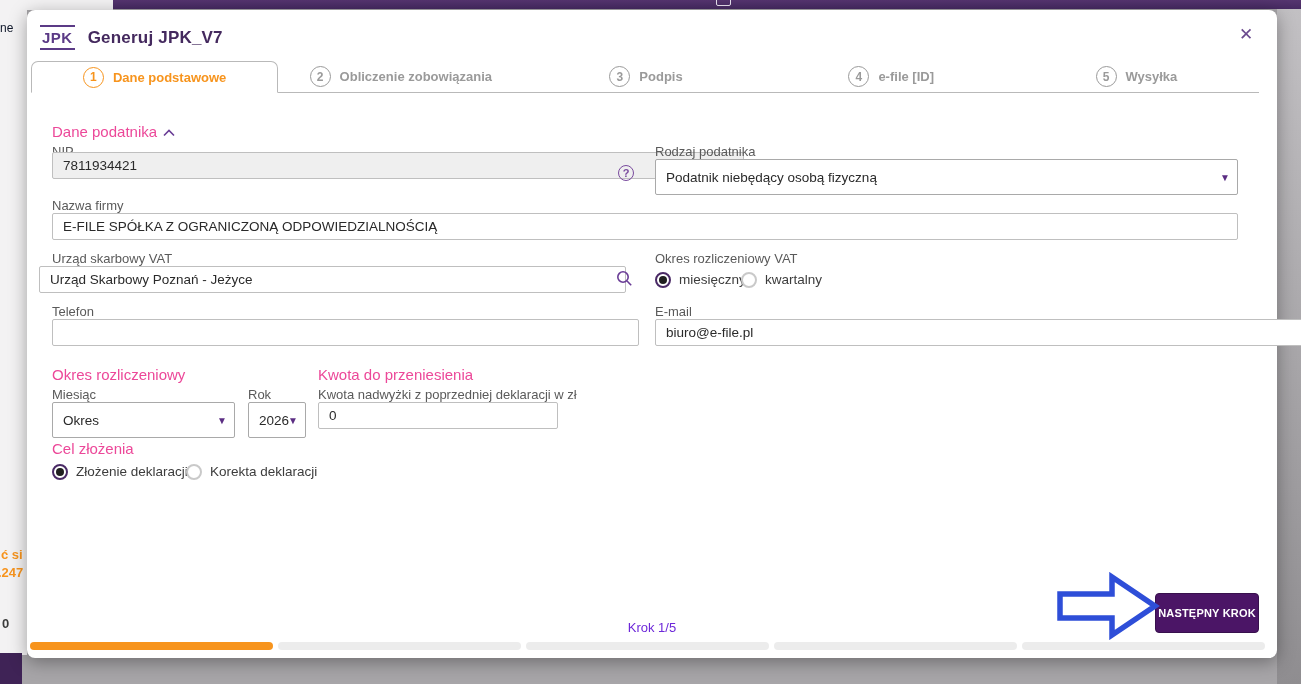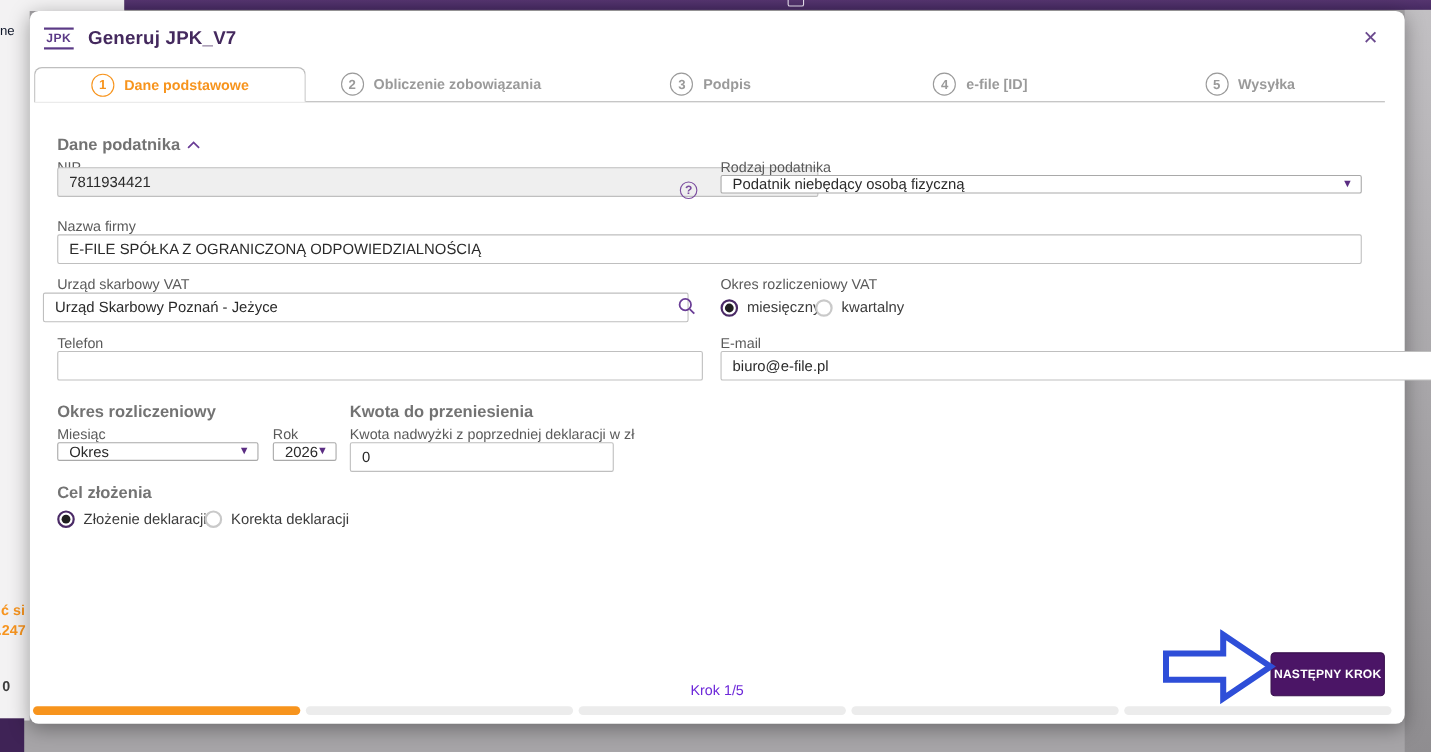--- a/index.html
+++ b/index.html
@@ -21,44 +21,44 @@
   .bg-purple-block { position:absolute; left:0; top:653px; width:22px; height:31px; background:#3f2356; }
   .envelope { position:absolute; left:603px; top:-4px; width:15px; height:10px;
               border:1.5px solid #e8e2ef; border-radius:2px; }
 
   
   .modal { position:absolute; left:27px; top:10px; width:1250px; height:648px;
            background:#fff; border-radius:8px; box-shadow:0 4px 18px rgba(0,0,0,.35); }
 
   .modal-header { position:absolute; left:13px; top:15px; display:flex; align-items:center; gap:13px; }
   .jpk-logo { border-top:2px solid #5b3a86; border-bottom:2px solid #5b3a86; padding:2px 2px;
-              color:#5b3a86; font-size:11px; font-weight:bold; letter-spacing:.5px; }
+              color:#5b3a86; font-size:15px; font-weight:bold; letter-spacing:.5px; }
   .modal-title { font-size:17px; font-weight:bold; color:#44295e; letter-spacing:.2px; }
   .close-x { position:absolute; right:20px; top:14px; width:22px; height:22px; color:#6b4a8e;
              font-size:17px; line-height:22px; text-align:center; cursor:pointer; }
 
   
   .tabs { position:absolute; left:4px; top:51px; width:1228px; height:32px; display:flex;
           border-bottom:1px solid #b9b9b9; }
   .tab { flex:1; display:flex; align-items:center; justify-content:center; gap:9px;
          font-size:13px; font-weight:bold; color:#9a9a9a; cursor:pointer; }
   .tab .circ { width:21px; height:21px; border:1px solid #9a9a9a; border-radius:50%;
                display:flex; align-items:center; justify-content:center; font-size:12px; flex:0 0 auto; }
   .tab.active { background:#fff; border:1px solid #b9b9b9; border-bottom:1px solid #fff;
                 border-radius:7px 7px 0 0; margin-bottom:-1px; color:#f7941d; }
   .tab.active .circ { border-color:#f7941d; }
 
   
-  .sec-head { position:absolute; font-size:15px; font-weight:bold; color:#737373; }
+  .sec-head { position:absolute; font-size:15px; font-weight:normal; color:#ec4899; }
   .chev { display:inline-block; margin-left:6px; }
   .f-label { position:absolute; font-size:13px; color:#5a5a5a; white-space:nowrap; }
   .f-input { position:absolute; height:27px; border:1px solid #bfbfbf; border-radius:2px;
              background:#fff; font-family:inherit; font-size:13.5px; color:#2a2a2a; padding:0 10px; }
   .f-input.disabled { background:#efefef; }
-  .f-select { position:absolute; height:17px; border:1px solid #a9a9a9; border-radius:2px; background:#fff;
+  .f-select { position:absolute; height:36px; border:1px solid #a9a9a9; border-radius:2px; background:#fff;
               font-size:13.5px; color:#2a2a2a; display:flex; align-items:center; padding:0 10px; cursor:pointer; }
   .f-select .arrow { position:absolute; right:7px; color:#5b2d83; font-size:10px; }
   .field-ico { position:absolute; z-index:2; }
   .q-ico { width:16px; height:16px; border:1.4px solid #7a4b9e; border-radius:50%; color:#7a4b9e;
            font-size:11px; font-weight:bold; display:flex; align-items:center; justify-content:center; }
   .radio { position:absolute; width:16px; height:16px; border:2px solid #c9c9c9; border-radius:50%; background:#fff; cursor:pointer; }
   .radio.sel { border-color:#4a2a66; }
   .radio.sel::after { content:""; position:absolute; left:2px; top:2px; width:8px; height:8px;
                       border-radius:50%; background:#1f1f1f; }
   .radio-lab { position:absolute; font-size:13.5px; color:#3c3c3c; white-space:nowrap; cursor:pointer; }

